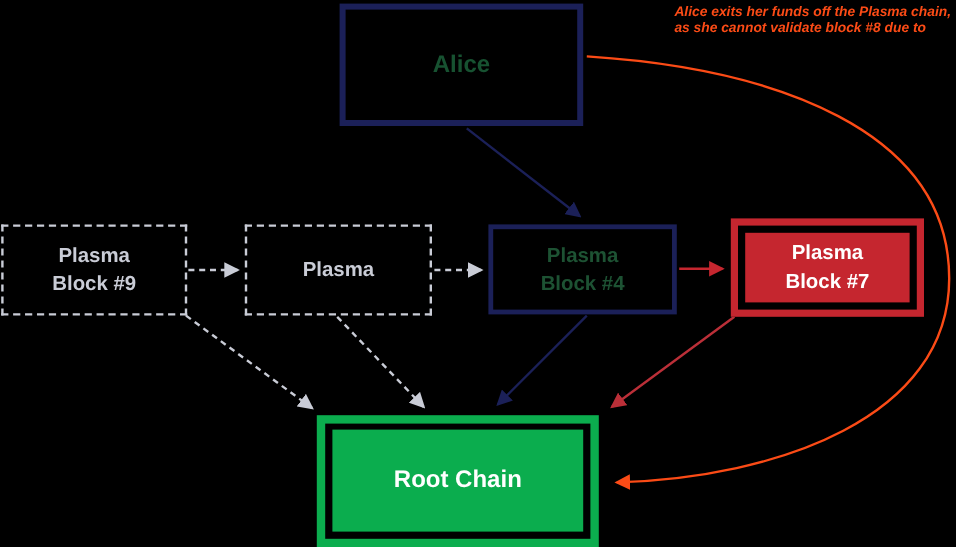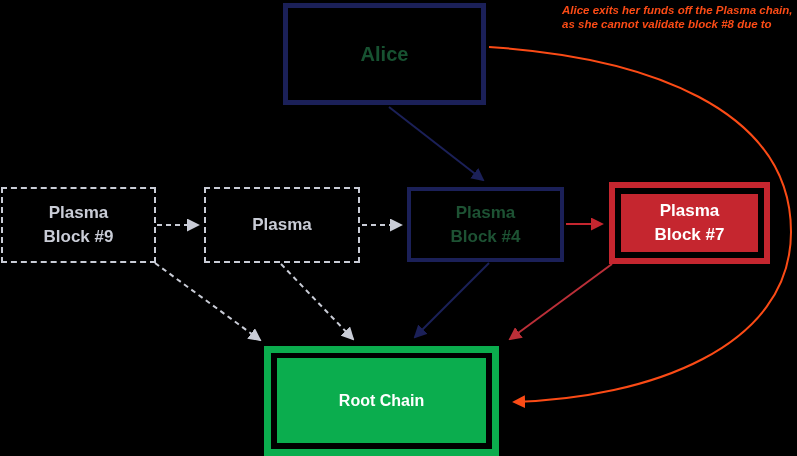--- a/index.html
+++ b/index.html
@@ -61,21 +61,21 @@
     position: absolute;
     left: 264px; top: 346px; width: 235px; height: 110px;
     border: 7px solid #0bad4e;
     background: #000;
     display: flex;
   }
   .root-inner {
     flex: 1; margin: 5px 6px 6px 6px;
     background: #0bad4e;
     color: #ffffff;
-    font-size: 16px; line-height: 27px; font-weight: bold;
+    font-size: 20px; line-height: 27px; font-weight: bold;
     display: flex; flex-direction: column; align-items: center; justify-content: center;
     text-align: center;
   }
   .annotation {
     position: absolute;
     left: 562px; top: 3px; width: 235px;
     color: #fb4b16;
     font-size: 11.5px; line-height: 14.4px; font-weight: bold; font-style: italic;
   }
   svg.edges {

